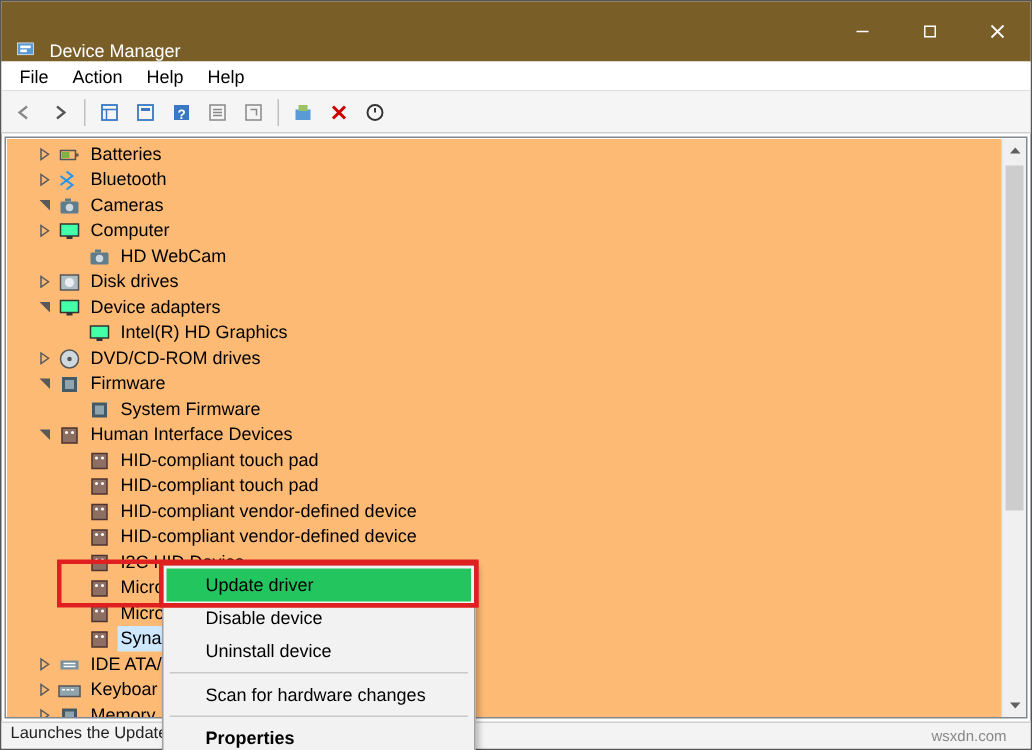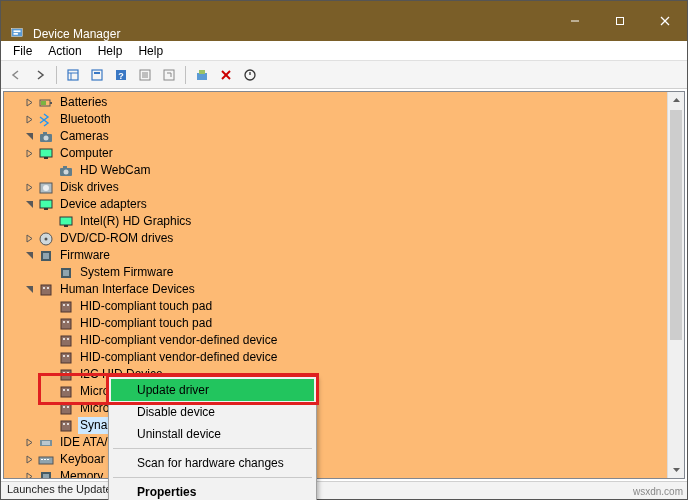--- a/index.html
+++ b/index.html
@@ -23,21 +23,21 @@
   .node-label { padding: 0 2px; }
   .selected .node-label { background: #cde8ff; }
   .indent-1 { padding-left: 20px; }
   .indent-2 { padding-left: 40px; }
   .status { height: 18px; border-top: 1px solid #d0d0d0; padding: 1px 6px; font-size: 11px; background: #f3f3f3; color: #222; }
   .context-menu { position: absolute; left: 107px; top: 375px; width: 209px; background: #f2f2f2; border: 1px solid #a0a0a0; box-shadow: 2px 2px 4px rgba(0,0,0,0.25); z-index: 10; padding: 2px; }
   .cm-item { height: 22px; display: flex; align-items: center; padding: 0 20px 0 26px; cursor: default; }
   .cm-item.highlight { background: #22c55e; }
   .cm-sep { height: 1px; background: #c9c9c9; margin: 3px 2px; }
   .redbox { position: absolute; border: 3px solid #e02020; pointer-events: none; z-index: 20; }
-  .watermark { position: absolute; right: 4px; bottom: 2px; font-size: 10px; color: #888; z-index: 5; }
+  .watermark { position: absolute; right: 16px; bottom: 2px; font-size: 10px; color: #888; z-index: 5; }
   .scroll-stub { position: absolute; top: 0; right: 0; bottom: 0; width: 17px; background: #f0f0f0; border-left: 1px solid #dcdcdc; display: flex; flex-direction: column; justify-content: space-between; }
   .scroll-btn { height: 17px; display: flex; align-items: center; justify-content: center; }
   .scroll-thumb { position: absolute; left: 2px; right: 2px; top: 18px; height: 230px; background: #cdcdcd; border-radius: 0; }
 </style>
 </head>
 <body>
 
 <div class="window">
 
   <div class="titlebar">

